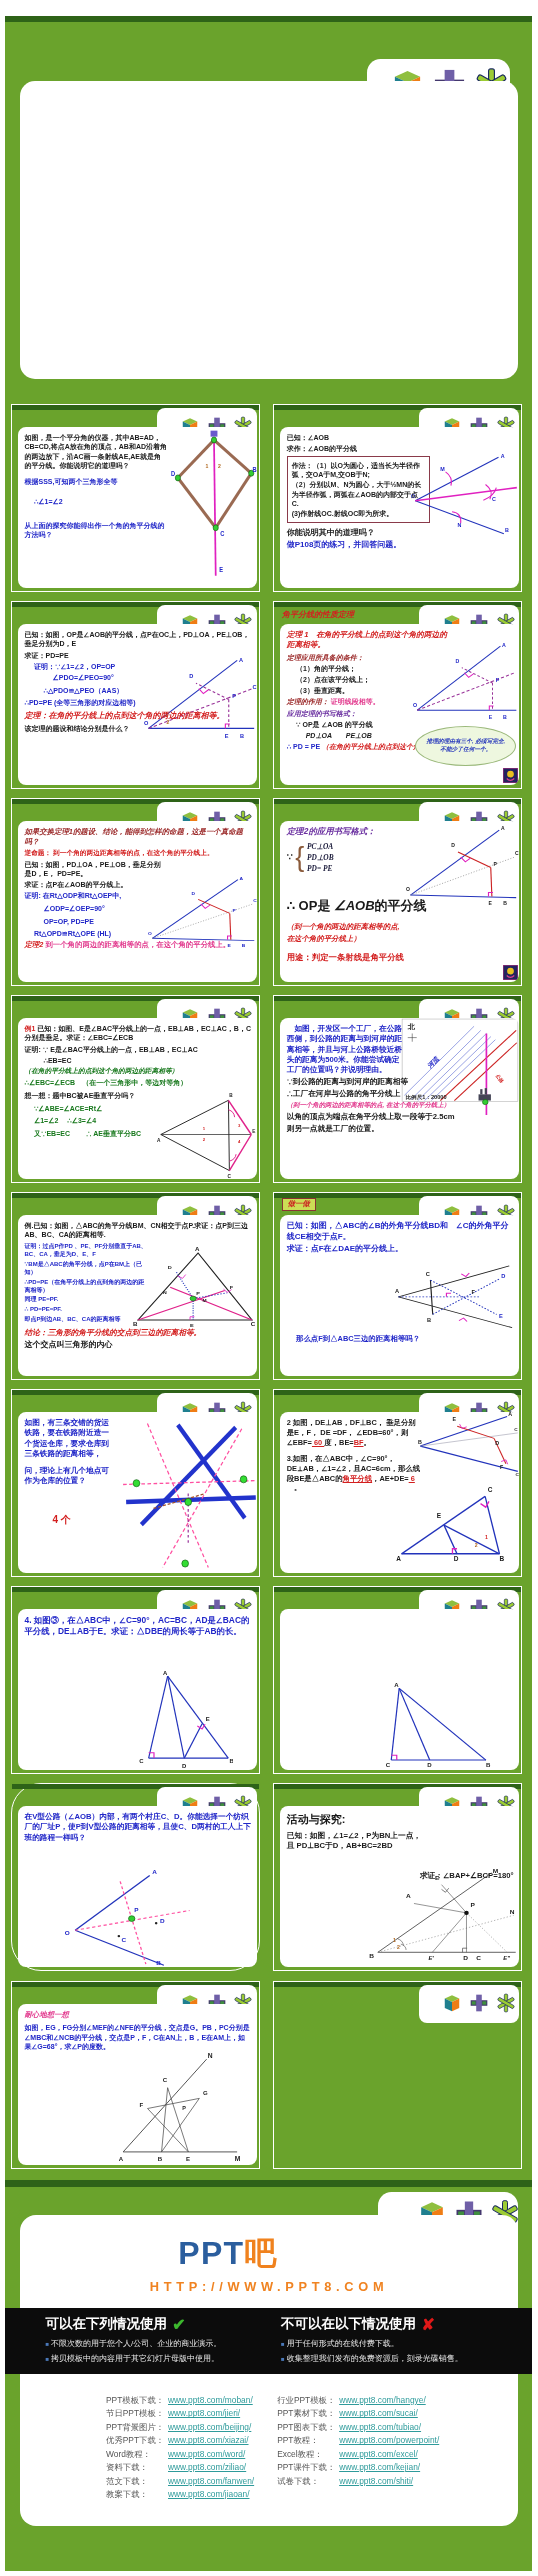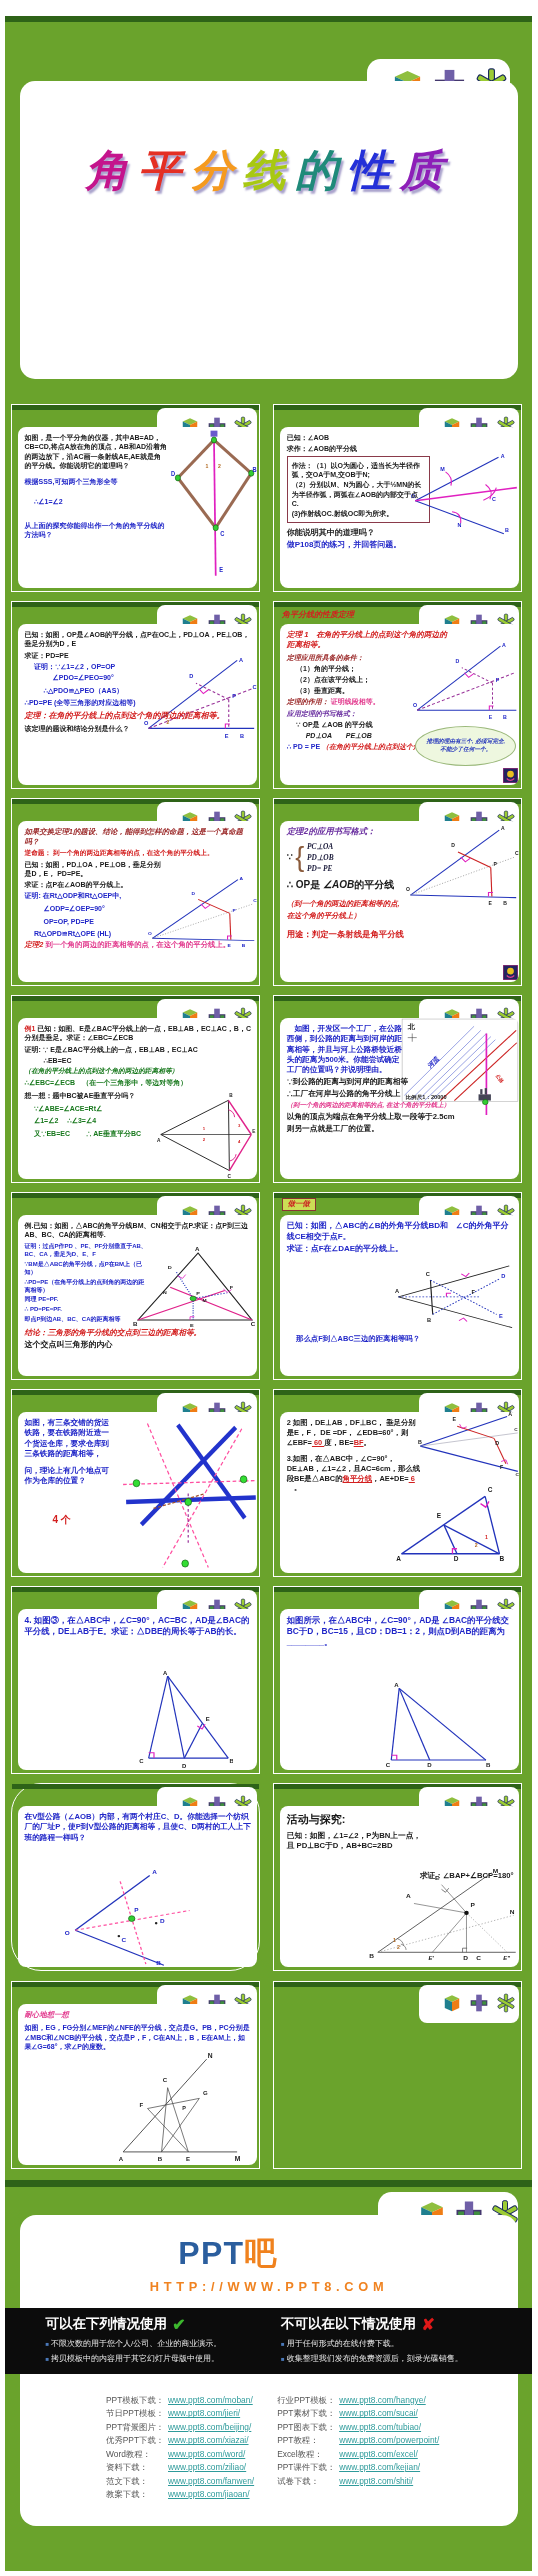--- a/index.html
+++ b/index.html
@@ -80,21 +80,20 @@
           </svg></span>
         <span><svg width="35" height="35" viewBox="0 0 36 36">
             <g fill="#9ccc33" stroke="#1a2a5e" stroke-width="1.2">
               <rect x="15" y="2" width="6" height="32" rx="2"></rect>
               <rect x="15" y="2" width="6" height="32" rx="2" transform="rotate(60 18 18)"></rect>
               <rect x="15" y="2" width="6" height="32" rx="2" transform="rotate(120 18 18)"></rect>
             </g>
           </svg></span>
       </div>
     <div class="hero-main">
-      <div class="hero-title" id="hero-title"><span style="color: rgb(196, 20, 140);">角</span><span style="color: rgb(228, 47, 36);">平</span><span style="color: rgb(245, 154, 31);">分</span><span style="color: rgb(168, 200, 19);">线</span><span style="color: rgb(31, 138, 122);">的</span><span style="color: rgb(36, 48, 216);">性</span><span style="color: rgb(141, 31, 184);">质</span></div>
     </div>
   </div>
 
   <div id="grid">
       <div class="thumb" style="left: 10.8px; top: 404px;">
         <div class="tbar"></div>
     <div class="ttab"></div>
     <div class="icons t-icons">
           <span><svg width="20" height="20" viewBox="0 0 36 36">
               <polygon points="5,10 18,4 31,10 18,16" fill="#8fbf3f"></polygon>
@@ -392,21 +391,21 @@
           <div class="ln pu i" style="font-size: 8.4px; font-family: Liberation Mono, monospace;">定理2的应用书写格式：</div>
           <div class="braceRow">
             <span class="because">∵</span>
             <span class="braceSym">{</span>
             <div class="bitems">
               <div>PC⊥OA</div>
               <div>PD⊥OB</div>
               <div>PD= PE</div>
             </div>
           </div>
-          <div class="ln" style="margin-top: 4px; font-size: 10px;"><span class="k">∴ </span><span class="k">OP</span><span class="k">是 </span><span class="k i">∠AOB</span><span class="k">的平分线</span></div>
+          <div class="ln" style="margin-top: 23px; font-size: 13px;"><span class="k">∴ </span><span class="k">OP</span><span class="k">是 </span><span class="k i">∠AOB</span><span class="k">的平分线</span></div>
           <div class="ln r i" style="margin-top: 8px; font-size: 7.4px;">（到一个角的两边的距离相等的点,</div>
           <div class="ln r i" style="font-size: 7.4px;">在这个角的平分线上）</div>
           <div class="ln r" style="margin-top: 8px; font-size: 8.4px;">用途：判定一条射线是角平分线</div>
           <div class="fig" style="right: 0px; top: 4px; width: 113px; height: 83px;">
             <svg viewBox="0 0 200 160" preserveAspectRatio="none" style="font-size:10.5px">
               <line x1="8" y1="135" x2="165" y2="10" stroke="#2233bb" stroke-width="2"></line>
               <line x1="8" y1="135" x2="195" y2="140" stroke="#2233bb" stroke-width="2"></line>
               <line x1="8" y1="135" x2="192" y2="62" stroke="#999" stroke-width="1.5" stroke-dasharray="2,3"></line>
               <line x1="150" y1="82" x2="92" y2="52" stroke="#cc2222" stroke-width="2"></line>
               <line x1="150" y1="82" x2="152" y2="138" stroke="#cc2222" stroke-width="2"></line>
@@ -830,21 +829,20 @@
             </svg></span>
           <span><svg width="20" height="20" viewBox="0 0 36 36">
               <g fill="#9ccc33" stroke="#1a2a5e" stroke-width="1.2">
                 <rect x="15" y="2" width="6" height="32" rx="2"></rect>
                 <rect x="15" y="2" width="6" height="32" rx="2" transform="rotate(60 18 18)"></rect>
                 <rect x="15" y="2" width="6" height="32" rx="2" transform="rotate(120 18 18)"></rect>
               </g>
             </svg></span>
         </div>
         <div class="tcard">
-          <div class="ln b" style="font-size: 8.4px;">如图所示，在△ABC中，∠C=90°，AD是 ∠BAC的平分线交BC于D，BC=15，且CD：DB=1：2，则点D到AB的距离为________。</div>
           <div class="fig" style="right: 27px; bottom: 1.3px; width: 116px; height: 85px;">
             <svg viewBox="0 0 190 160" preserveAspectRatio="none" style="font-size:10.5px">
               <g stroke="#2233bb" stroke-width="2" fill="none">
                 <line x1="38" y1="10" x2="25" y2="145"></line>
                 <line x1="25" y1="145" x2="180" y2="145"></line>
                 <line x1="38" y1="10" x2="180" y2="145"></line>
                 <line x1="38" y1="10" x2="88" y2="145"></line>
               </g>
               <path d="M25,136 h9 v9" stroke="#e020c0" fill="none" stroke-width="2"></path>
               <text x="30" y="8" fill="#1a1a1a" font-size="10" font-weight="bold">A</text>

